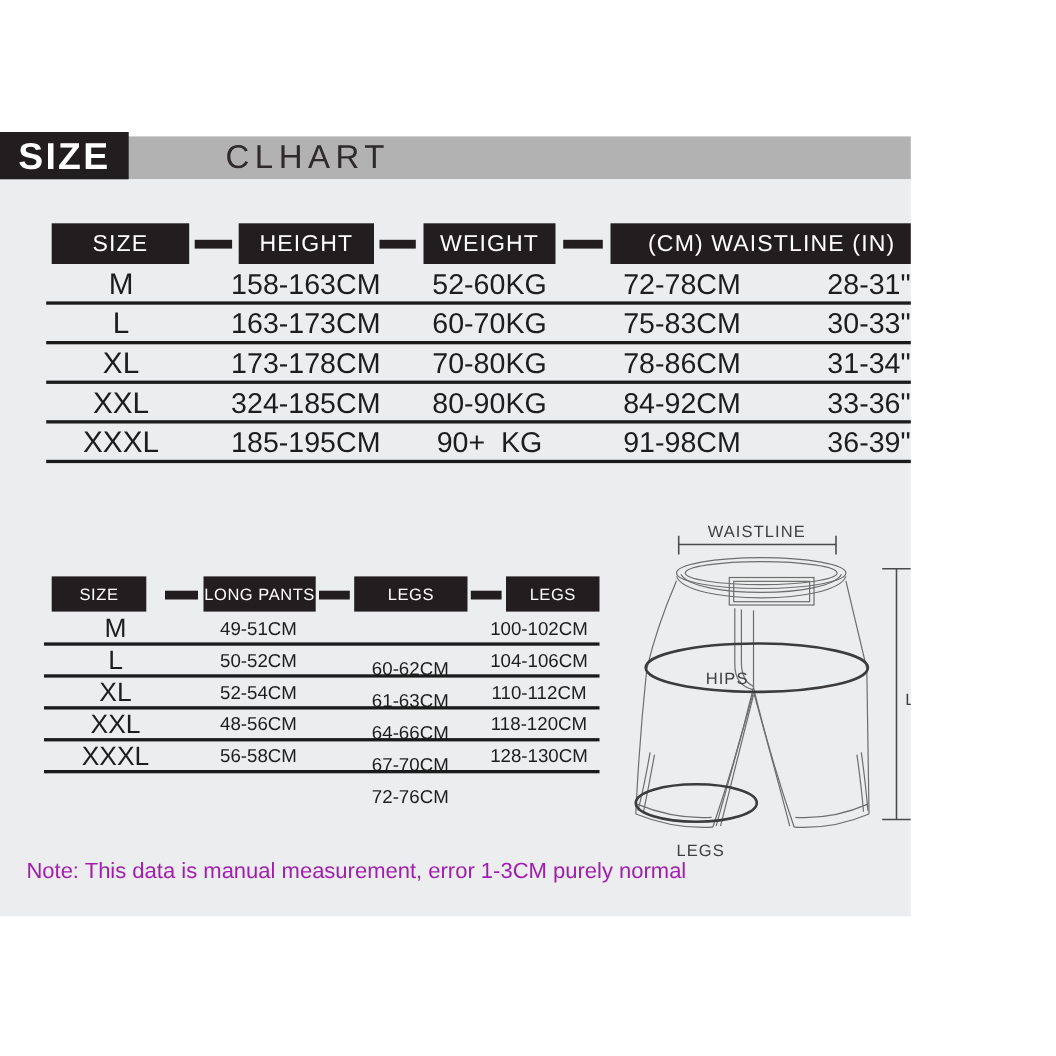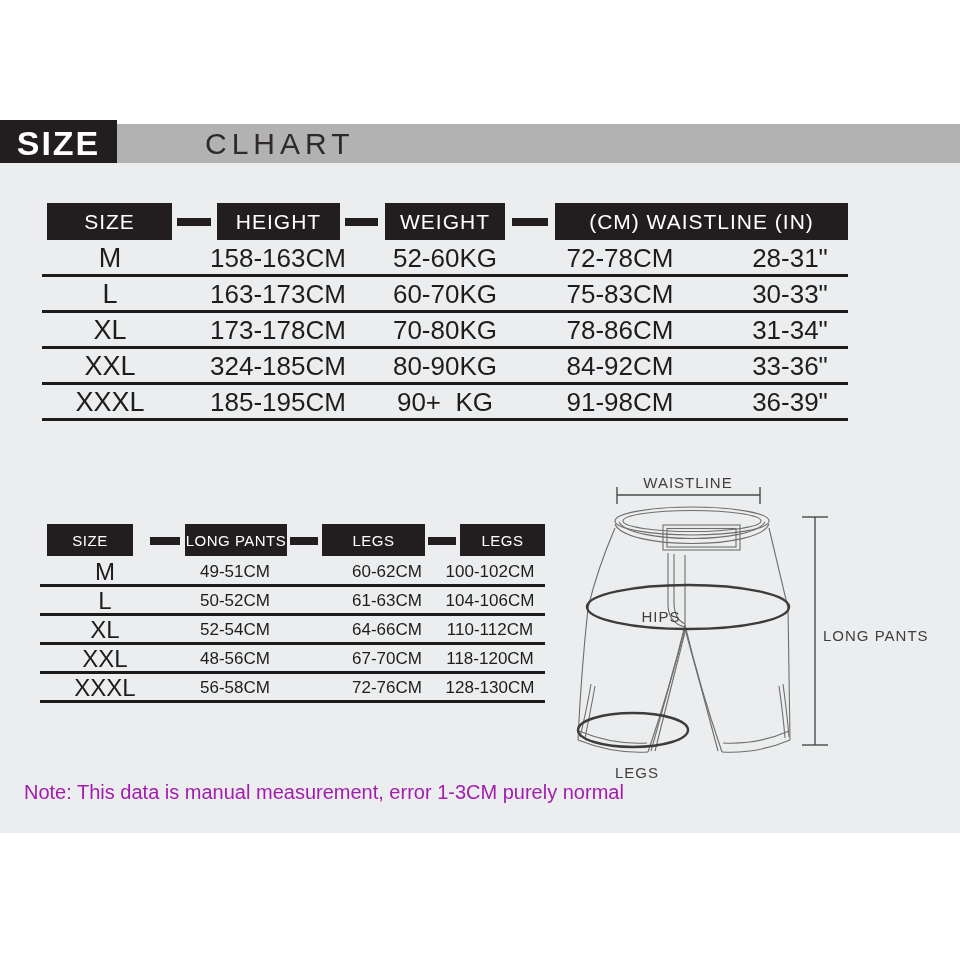--- a/index.html
+++ b/index.html
@@ -1,21 +1,21 @@
 <!DOCTYPE html>
 <html><head>
 <meta charset="utf-8">
 <style>
   html,body{margin:0;padding:0;}
   body{
     width:960px;height:960px;background:#ffffff;
     font-family:"Liberation Sans", sans-serif;
     -webkit-font-smoothing:antialiased;
   }
-  .canvas{position:absolute;left:0;top:0;width:960px;height:960px;background:#ffffff;overflow:hidden;}
+  .canvas{position:absolute;left:0;top:0;width:828px;height:960px;background:#ffffff;overflow:hidden;}
 
   
   .title-bar{position:absolute;left:0;top:124px;width:960px;height:39px;background:#b2b2b2;}
   .title-box{
     position:absolute;left:0;top:120px;width:117px;height:47px;background:#221e1f;
     display:flex;align-items:center;justify-content:center;
     color:#fff;font-size:34px;font-weight:bold;letter-spacing:2px;
   }
   .title-rest{
     position:absolute;left:205px;top:124px;height:39px;display:flex;align-items:center;
@@ -53,21 +53,21 @@
   .t2 .chip{height:32px;font-size:15px;letter-spacing:0.5px;}
   .t2 .dash{top:13px;}
   .t2-rows{position:absolute;left:0;top:34px;width:505px;}
   .t2-row{position:relative;height:29px;border-bottom:3px solid #1b1b1b;box-sizing:border-box;}
   .t2-row .cell{
     position:absolute;top:0;height:26px;line-height:27px;text-align:center;
     color:#1d1d1d;font-size:17px;white-space:pre;
   }
   .t2-row .c-size{left:0;width:130px;font-size:24px;}
   .t2-row .c-lp{left:125px;width:140px;}
-  .t2-row .c-legs{left:277px;width:140px;}
+  .t2-row .c-legs{left:263px;width:140px;margin-top:37px;}
   .t2-row .c-legs2{left:382px;width:136px;}
 
   
   .diagram{position:absolute;left:575px;top:458px;width:385px;height:330px;}
 
   
   .note{
     position:absolute;left:24px;top:781px;color:#a21caf;font-size:20px;white-space:nowrap;
   }
 </style>

